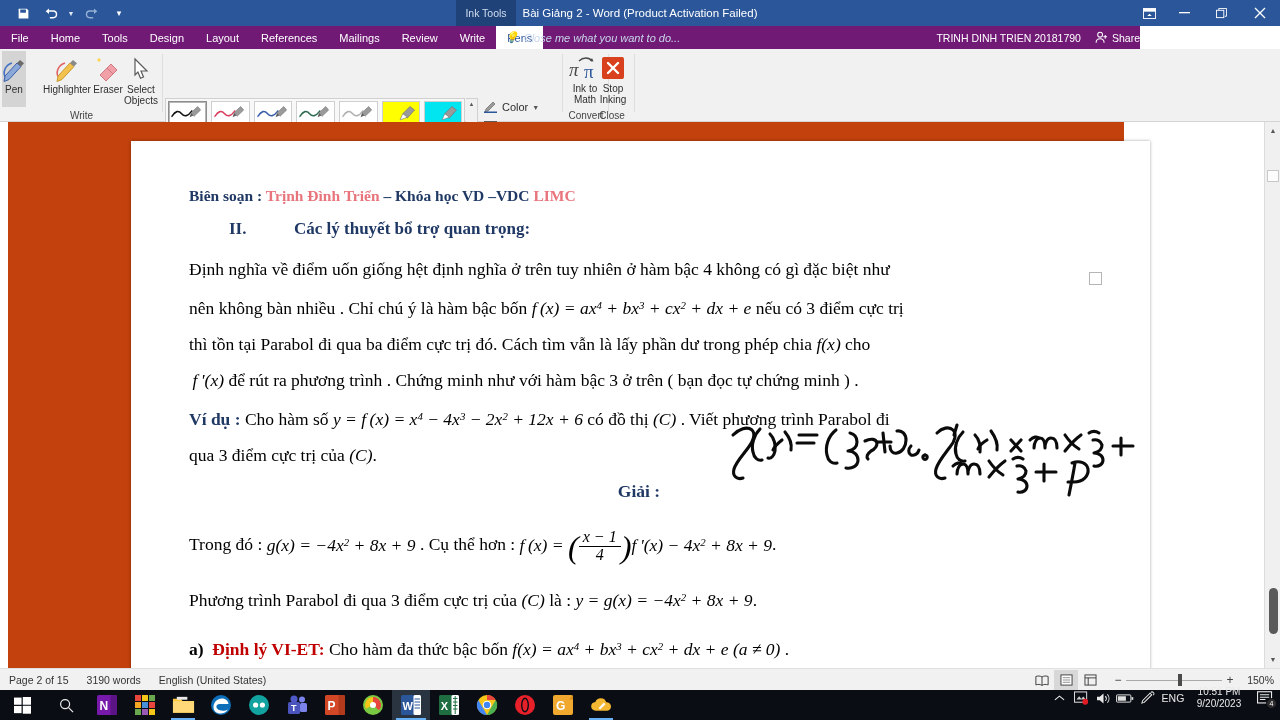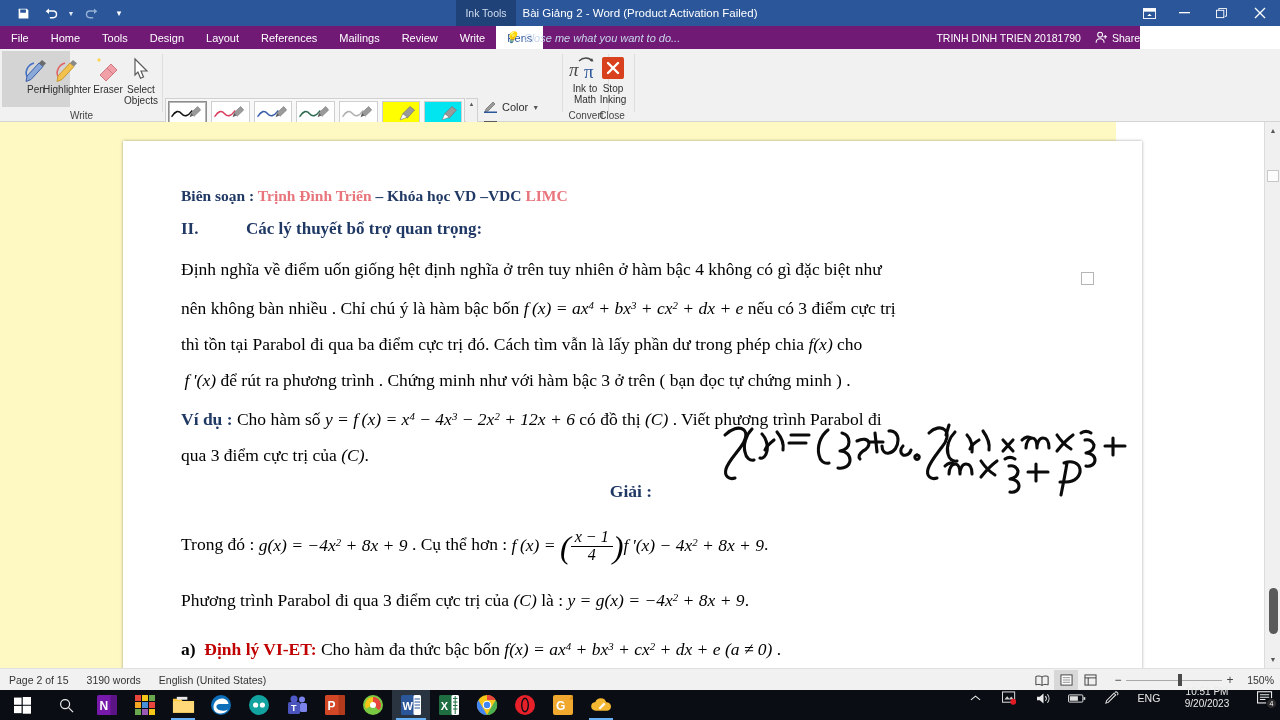--- a/index.html
+++ b/index.html
@@ -79,21 +79,21 @@
   .grp-label {
     position: absolute; bottom: 1px; width: 100%; text-align: center;
     font-size: 10px; color: #444; 
   }
   .grp-sep {
     position: absolute; top: 5px; width: 1px; height: 58px; background: #dedede;
   }
 
   
   .wbtn {
-    position: absolute; top: 2px; width: 68px; height: 56px;
+    position: absolute; top: 2px; width: 24px; height: 56px;
     display: flex; flex-direction: column; align-items: center; justify-content: flex-start;
     font-size: 10px; color: #2f2f2f; padding-top: 3px;
   }
   .wbtn.sel { background: #d4d4d4; }
   .wbtn .glyph { height: 30px; display: flex; align-items: center; justify-content: center; }
   .wbtn .cap { text-align: center; line-height: 11px; }
 
   
   .pengal {
     position: absolute; left: 165px; top: 49px; width: 300px; height: 57px;
@@ -126,41 +126,41 @@
   .bigbtn {
     position: absolute; top: 2px; width: 48px; height: 56px;
     display: flex; flex-direction: column; align-items: center;
     font-size: 10px; color: #2f2f2f; padding-top: 2px;
   }
   .bigbtn .glyph { height: 30px; display: flex; align-items: center; justify-content: center; }
   .bigbtn .cap { text-align: center; line-height: 11px; }
 
   
   .docarea {
-    position: absolute; left: 0; top: 122px; width: 1116px; height: 546px;
-    background: #fef9c3;
+    position: absolute; left: 8px; top: 122px; width: 1116px; height: 546px;
+    background: #c2410c;
   }
   .page {
     position: absolute; left: 123px; top: 19px; width: 1019px; height: 560px;
     background: #ffffff; box-shadow: 0 0 3px rgba(0,0,0,.35);
     overflow: hidden;
   }
   .page-body {
     position: absolute; left: 58px; top: 46px; width: 900px;
     font-family: "Liberation Serif", serif;
     color: #000000;
   }
   .hdr-line { font-size: 15.5px; font-weight: bold; margin-bottom: 14px; }
   .c-blue { color: #1f3864; }
   .c-red  { color: #e8747c; }
   .c-red2 { color: #c00000; }
   .c-navy { color: #1f3864; }
 
   .h2row { display: flex; font-size: 17px; font-weight: bold; color: #1f3864; margin-bottom: 12px; }
-  .h2num { width: 65px; }
+  .h2num { width: 65px; margin-left: 40px; }
 
   .para { font-size: 17.5px; line-height: 36px; }
   .center { text-align: center; }
   .b { font-weight: bold; }
   .mi { font-style: italic; font-family: "Liberation Serif", serif; }
   sup { font-size: .62em; vertical-align: 0.48em; }
 
   .frac { display: inline-block; vertical-align: middle; text-align: center; line-height: 1.05; font-size: .92em; }
   .frac .num { display: block; border-bottom: 1px solid #000; padding: 0 4px; }
   .frac .den { display: block; padding: 0 4px; }
@@ -221,21 +221,21 @@
   }
   .tb-icon.running::after {
     content: ''; position: absolute; left: 7px; bottom: 0; width: 24px; height: 2px; background: #67b0f5;
   }
   .tb-icon.active { background: #2a3340; }
   .tb-icon.active::after {
     content: ''; position: absolute; left: 4px; bottom: 0; width: 30px; height: 2px; background: #67b0f5;
   }
   .tray {
     position: absolute; right: 0; top: 0; height: 16px; display: flex; align-items: center;
-    color: #e9e9e9; font-size: 10px; gap: 12px;
+    color: #e9e9e9; font-size: 10px; gap: 0;
   }
   .tray-ico { width: 22px; height: 30px; display: flex; align-items: center; justify-content: center; font-size: 11px; }
   .tray-lang { width: 30px; text-align: center; font-size: 10.5px; }
   .clock { width: 62px; text-align: center; line-height: 12px; font-size: 10px; padding: 0 2px; }
   .notif { width: 30px; height: 30px; display: flex; align-items: center; justify-content: center; position: relative; }
   .notif-badge {
     position: absolute; right: 3px; bottom: 4px; width: 11px; height: 11px; border-radius: 50%;
     background: #2b2b2b; color: #fff; font-size: 7px; display: flex; align-items: center; justify-content: center;
     border: 1px solid #0a0e14;
   }

